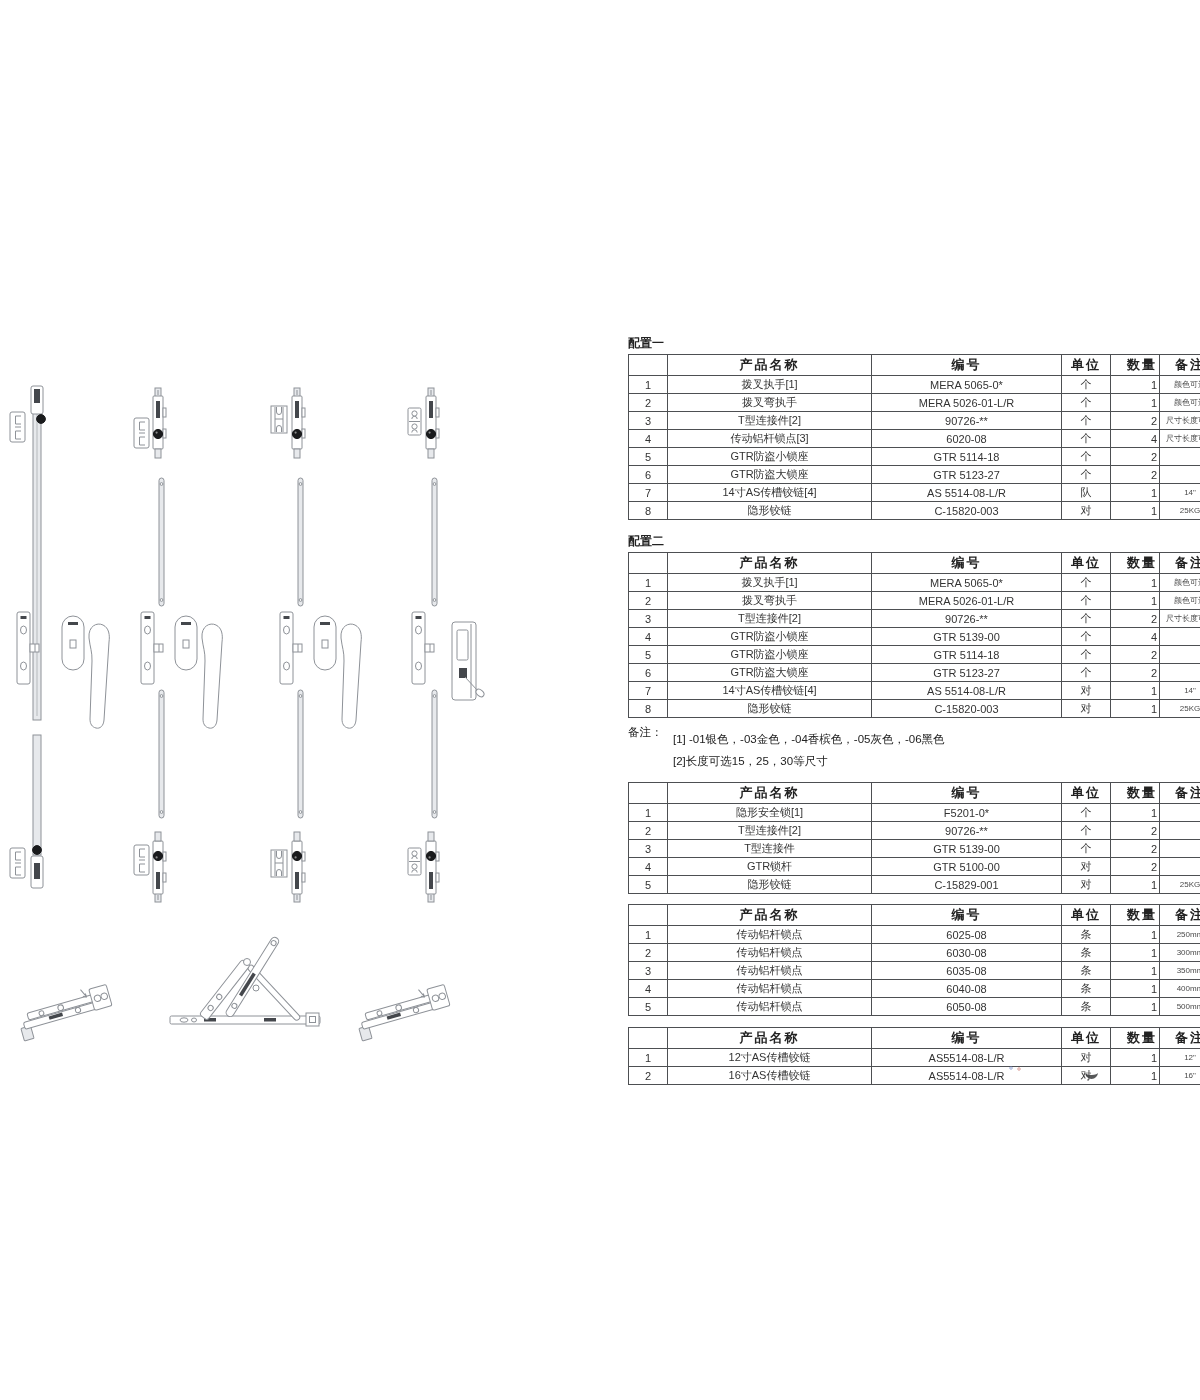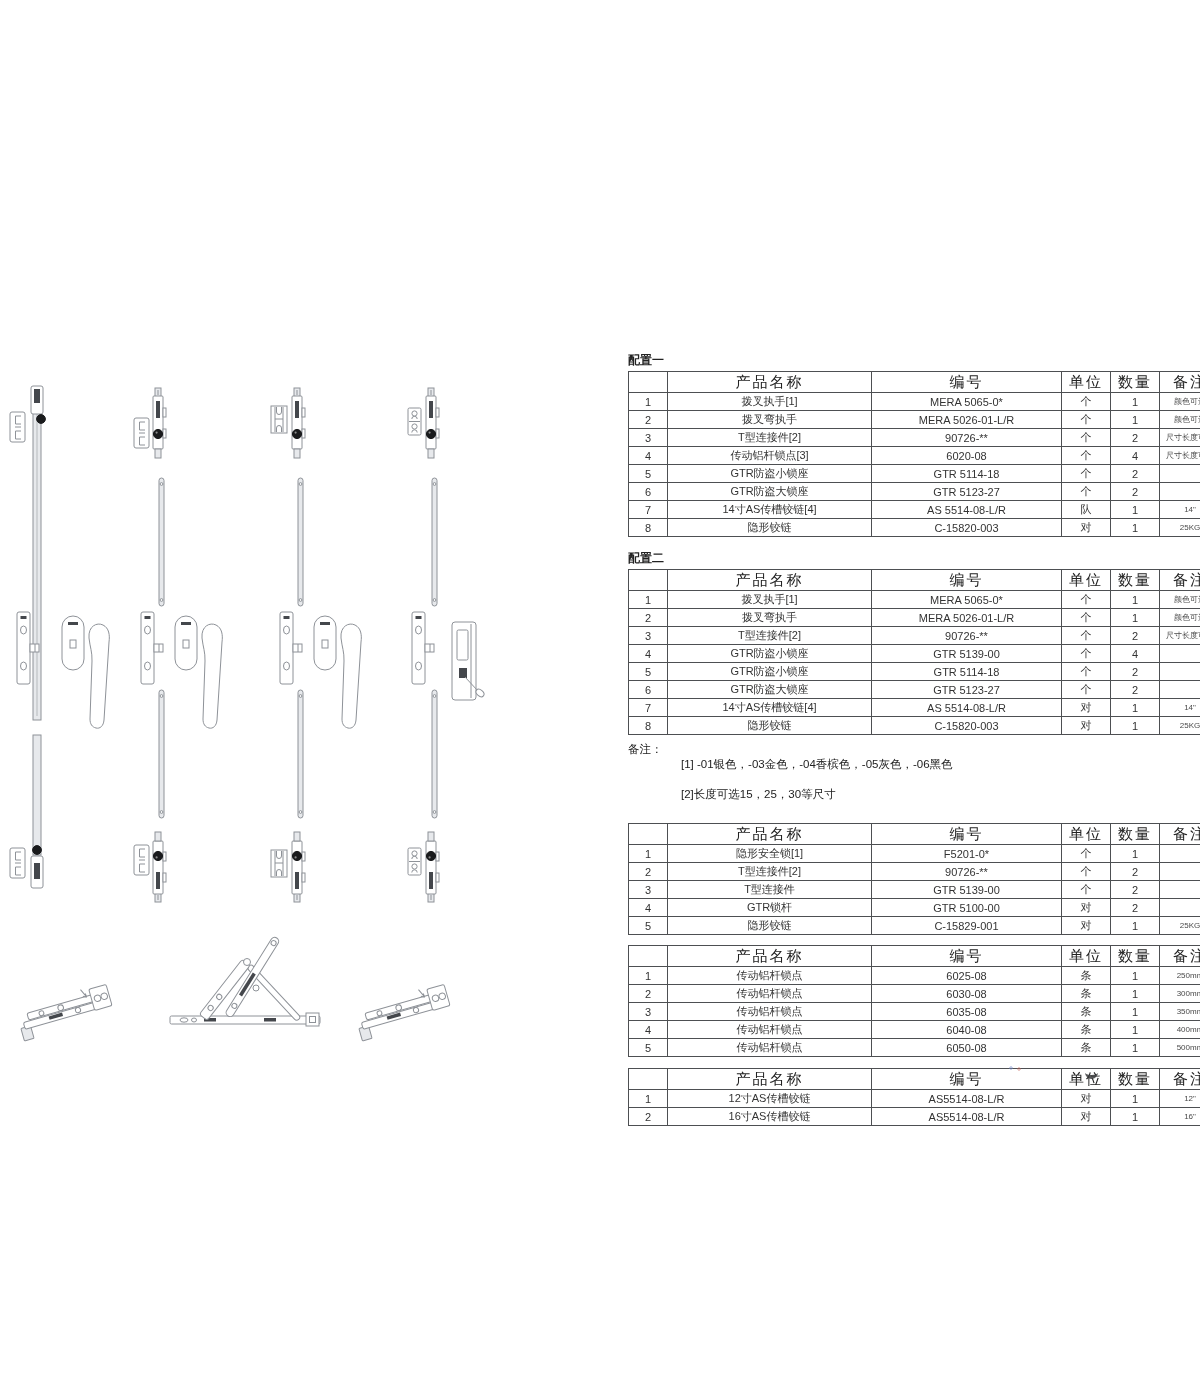--- a/index.html
+++ b/index.html
@@ -12,46 +12,46 @@
 
   
   .drawings{position:absolute;left:0;top:370px;}
   .drawings .w{fill:#ffffff;stroke:#8e9298;stroke-width:1;}
   .drawings .g{fill:#e7e9ec;stroke:#8e9298;stroke-width:1;}
   .drawings .n{fill:none;stroke:#8e9298;stroke-width:1;}
   .drawings .d{fill:#44474c;stroke:none;}
   .drawings .k{fill:#1a1b1d;stroke:#1a1b1d;stroke-width:1;}
 
   
-  .tables-panel{position:absolute;left:628px;top:353px;width:566px;}
+  .tables-panel{position:absolute;left:628px;top:336px;width:566px;}
   .section{margin:0;}
   .sec-gap1{margin-top:14px;}
   .sec-gap2{margin-top:6px;}
   .sec-gap3{margin-top:10px;}
   .sec-gap4{margin-top:11px;}
   .tbl-title{font-size:12px;font-weight:bold;color:#222;margin:0 0 4px 0;line-height:14px;}
   .tbl-title.plain{font-weight:normal;font-size:11.5px;}
   table.t{border-collapse:collapse;width:566px;table-layout:fixed;}
   table.t th,table.t td{
     border:1px solid #4d4f52;text-align:center;vertical-align:middle;
     padding:0 2px;overflow:hidden;white-space:nowrap;
   }
-  table.t th{height:20px;font-weight:normal;font-size:15px;color:#222;letter-spacing:2px;}
+  table.t th{height:20px;font-weight:bold;font-size:13px;color:#222;letter-spacing:2px;}
   table.t td{height:17px;font-size:11px;color:#333;}
   table.t th:nth-child(1),table.t td:nth-child(1){width:34px;}
   table.t th:nth-child(2),table.t td:nth-child(2){width:199px;}
   table.t th:nth-child(3),table.t td:nth-child(3){width:185px;}
   table.t th:nth-child(4),table.t td:nth-child(4){width:44px;}
-  table.t th:nth-child(5),table.t td:nth-child(5){width:44px;}
+  table.t th:nth-child(5),table.t td:nth-child(5){width:44px;text-align:right;}
   table.t th:nth-child(6),table.t td:nth-child(6){width:56px;}
   table.t td.remark{font-size:8px;color:#4a4a4a;letter-spacing:0;}
 
   .notes{display:flex;margin-top:7px;font-size:11.5px;color:#222;line-height:15px;}
   .notes .lbl{flex:0 0 38px;}
-  .notes .lines div{margin:15px;}
+  .notes .lines div{margin:7px;}
 
   
   .artifact{position:absolute;}
   .a1{left:1008px;top:1066px;width:16px;height:5px;
       background:radial-gradient(circle at 3px 2px, rgba(120,140,200,.45) 1.5px, transparent 2px),
                  radial-gradient(circle at 11px 3px, rgba(200,100,90,.4) 1.5px, transparent 2px);}
   .a2{left:1085px;top:1068px;width:13px;height:7px;border-bottom:4px solid #3a3b3d;border-radius:0 0 7px 7px;opacity:.85;}
 </style>
 </head>
 <body>

